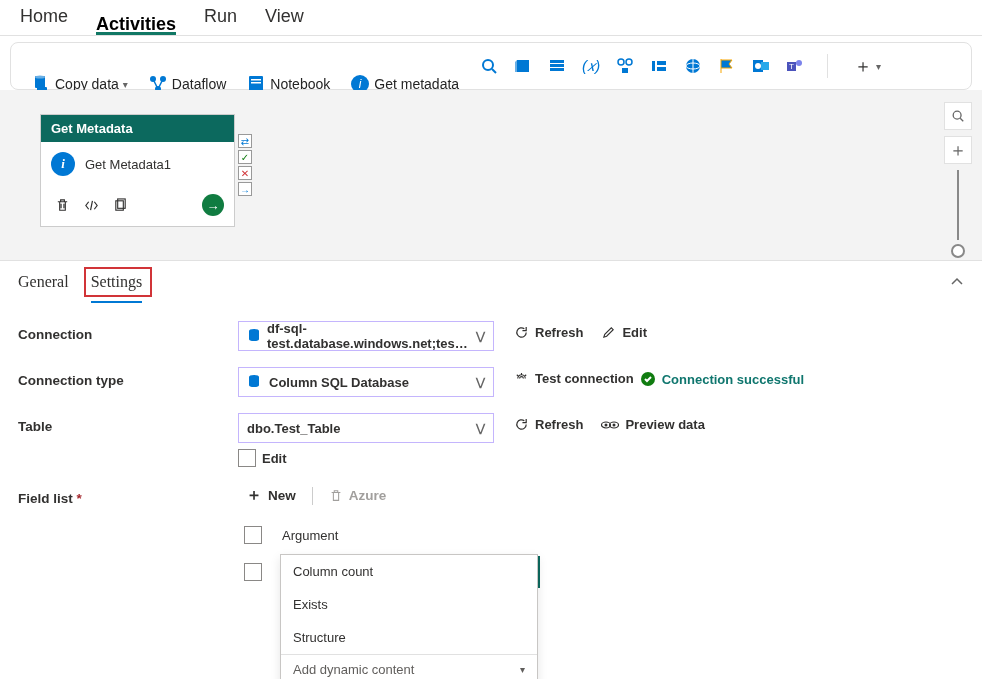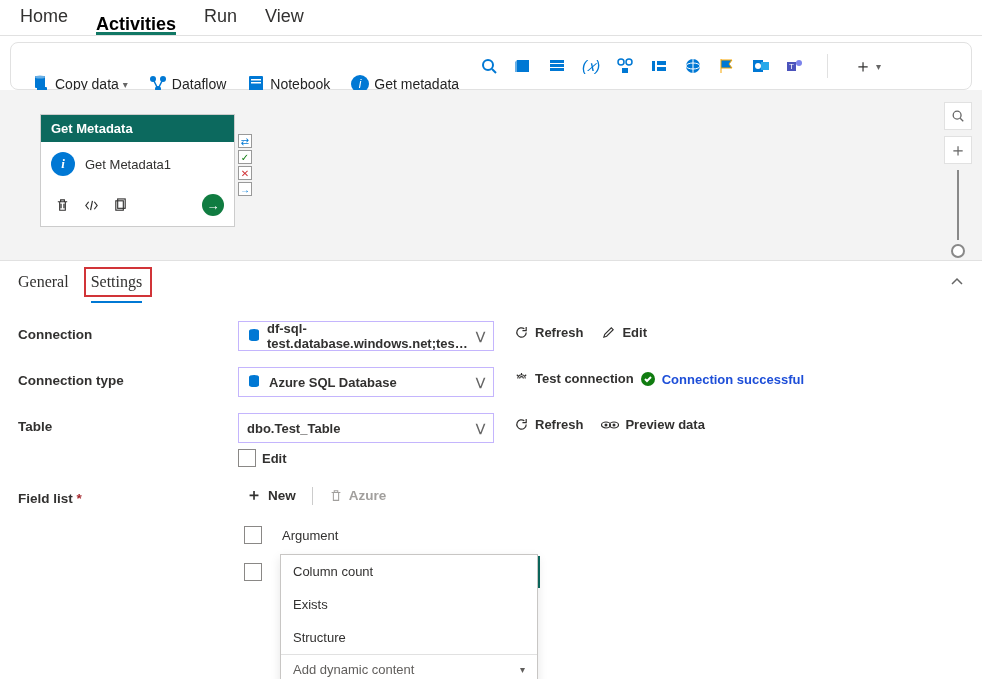--- a/index.html
+++ b/index.html
@@ -297,41 +297,41 @@
   <div class="form-row">
     <div class="form-label">Connection type</div>
     <div class="form-control-area">
       <div class="dropdown">
         <span class="dd-icon">
           <svg width="14" height="14" viewBox="0 0 14 14">
               <ellipse cx="7" cy="3" rx="5" ry="2" fill="#0078d4"></ellipse>
               <path d="M2 3 v8 a5 2 0 0 0 10 0 v-8" fill="#0078d4"></path>
             </svg>
         </span>
-        <span>Azure SQL Database</span>
+        <span>Column SQL Database</span>
         <span class="chev">⋁</span>
       </div>
     </div>
     <div class="form-actions" style="flex-direction:row;align-items:flex-start;gap:6px;">
       <div class="action">
         <span>
             <svg width="15" height="15" viewBox="0 0 16 16">
               <path d="M4 8 a4 4 0 0 1 8 0 M6 8 a2 2 0 0 1 4 0 M8 2 v2 M3 4 l1.5 1.5 M13 4 l-1.5 1.5" stroke="#323130" stroke-width="1.2" fill="none"></path>
             </svg>
           </span>
         <span>Test connection</span>
       </div>
       <div class="action action-green">
         <span>
             <svg width="16" height="16" viewBox="0 0 16 16">
               <circle cx="8" cy="8" r="7" fill="#107c10"></circle>
               <path d="M5 8 l2 2 l4 -4" stroke="#fff" stroke-width="2" fill="none"></path>
             </svg>
           </span>
-        <span style="color:#1d4ed8;">Connection successful</span>
+        <span style="color:#0f766e;">Connection successful</span>
       </div>
     </div>
   </div>
 
   <div class="form-row" style="margin-bottom:4px;">
     <div class="form-label">Table</div>
     <div class="form-control-area">
       <div class="dropdown">
         <span>dbo.Test_Table</span>
         <span class="chev">⋁</span>

